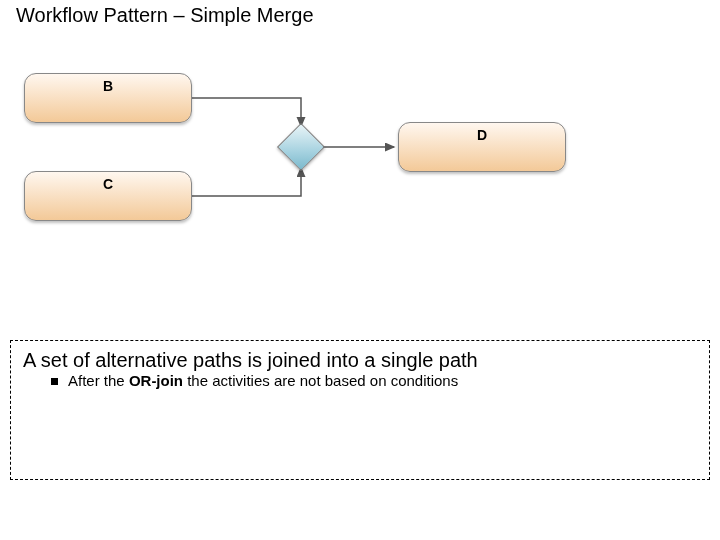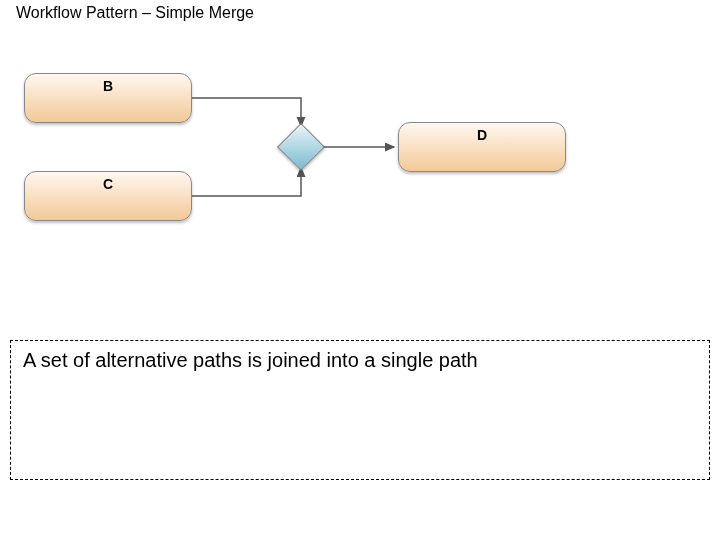--- a/index.html
+++ b/index.html
@@ -8,21 +8,21 @@
     height: 540px;
     background: #ffffff;
     font-family: Arial, sans-serif;
     position: relative;
     overflow: hidden;
   }
   .title {
     position: absolute;
     top: 4px;
     left: 16px;
-    font-size: 16px;
+    font-size: 20px;
     color: #000;
   }
   .diagram {
     position: absolute;
     top: 68px;
     left: 24px;
     width: 550px;
     height: 190px;
   }
   .node {
@@ -125,13 +125,19 @@
     <div class="diamond-inner"></div>
   </div>
 
   <div class="node" style="left:374px; top:54px;">
     <span>D</span>
   </div>
 </div>
 
 <div class="description-box">
   <div class="desc-heading">A set of alternative paths is joined into a single path</div>
+  <div class="desc-bullet">
+    <div class="bullet-square"></div>
+    <div>
+      <span>After the </span><span class="bold">OR-join</span><span> the activities are not based on conditions</span>
+    </div>
+  </div>
 </div>
 
 </body></html>

